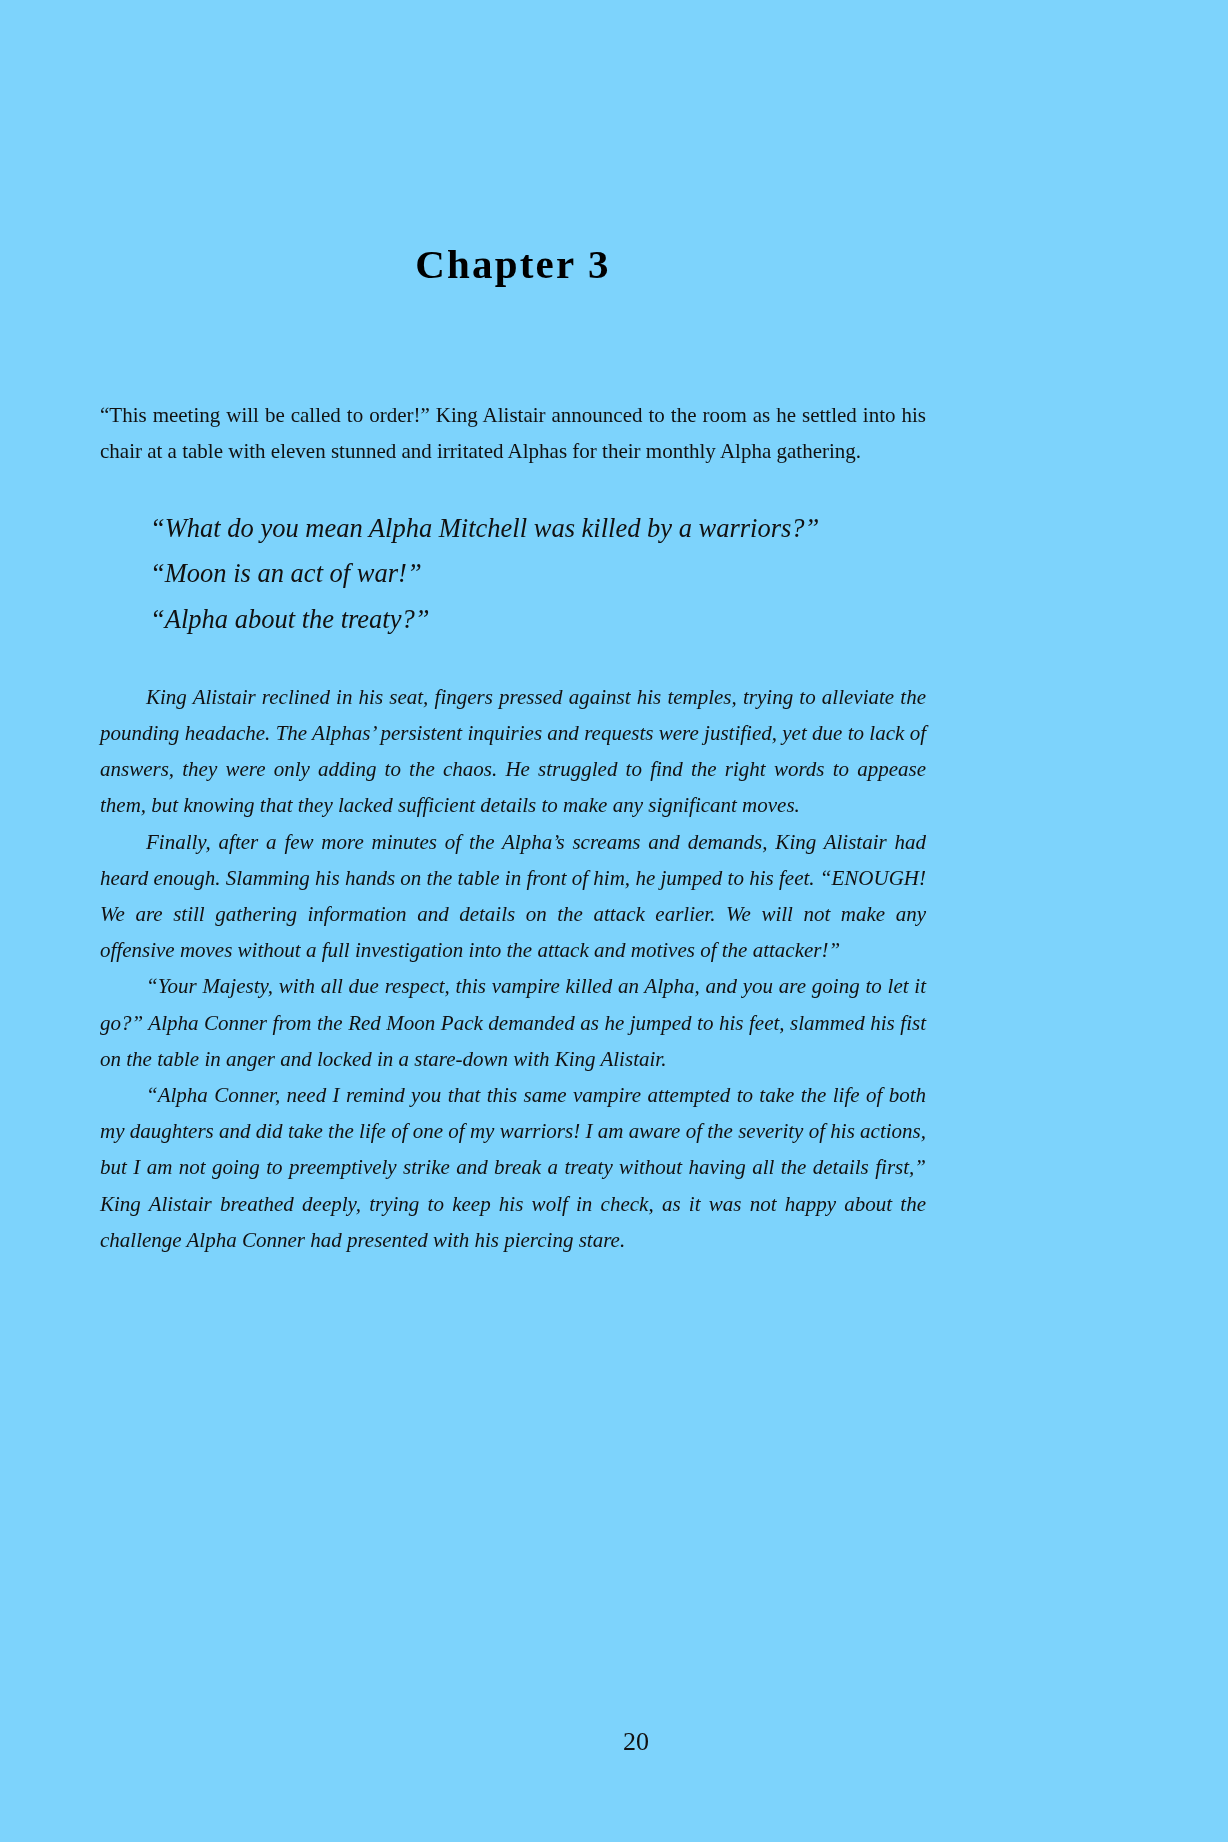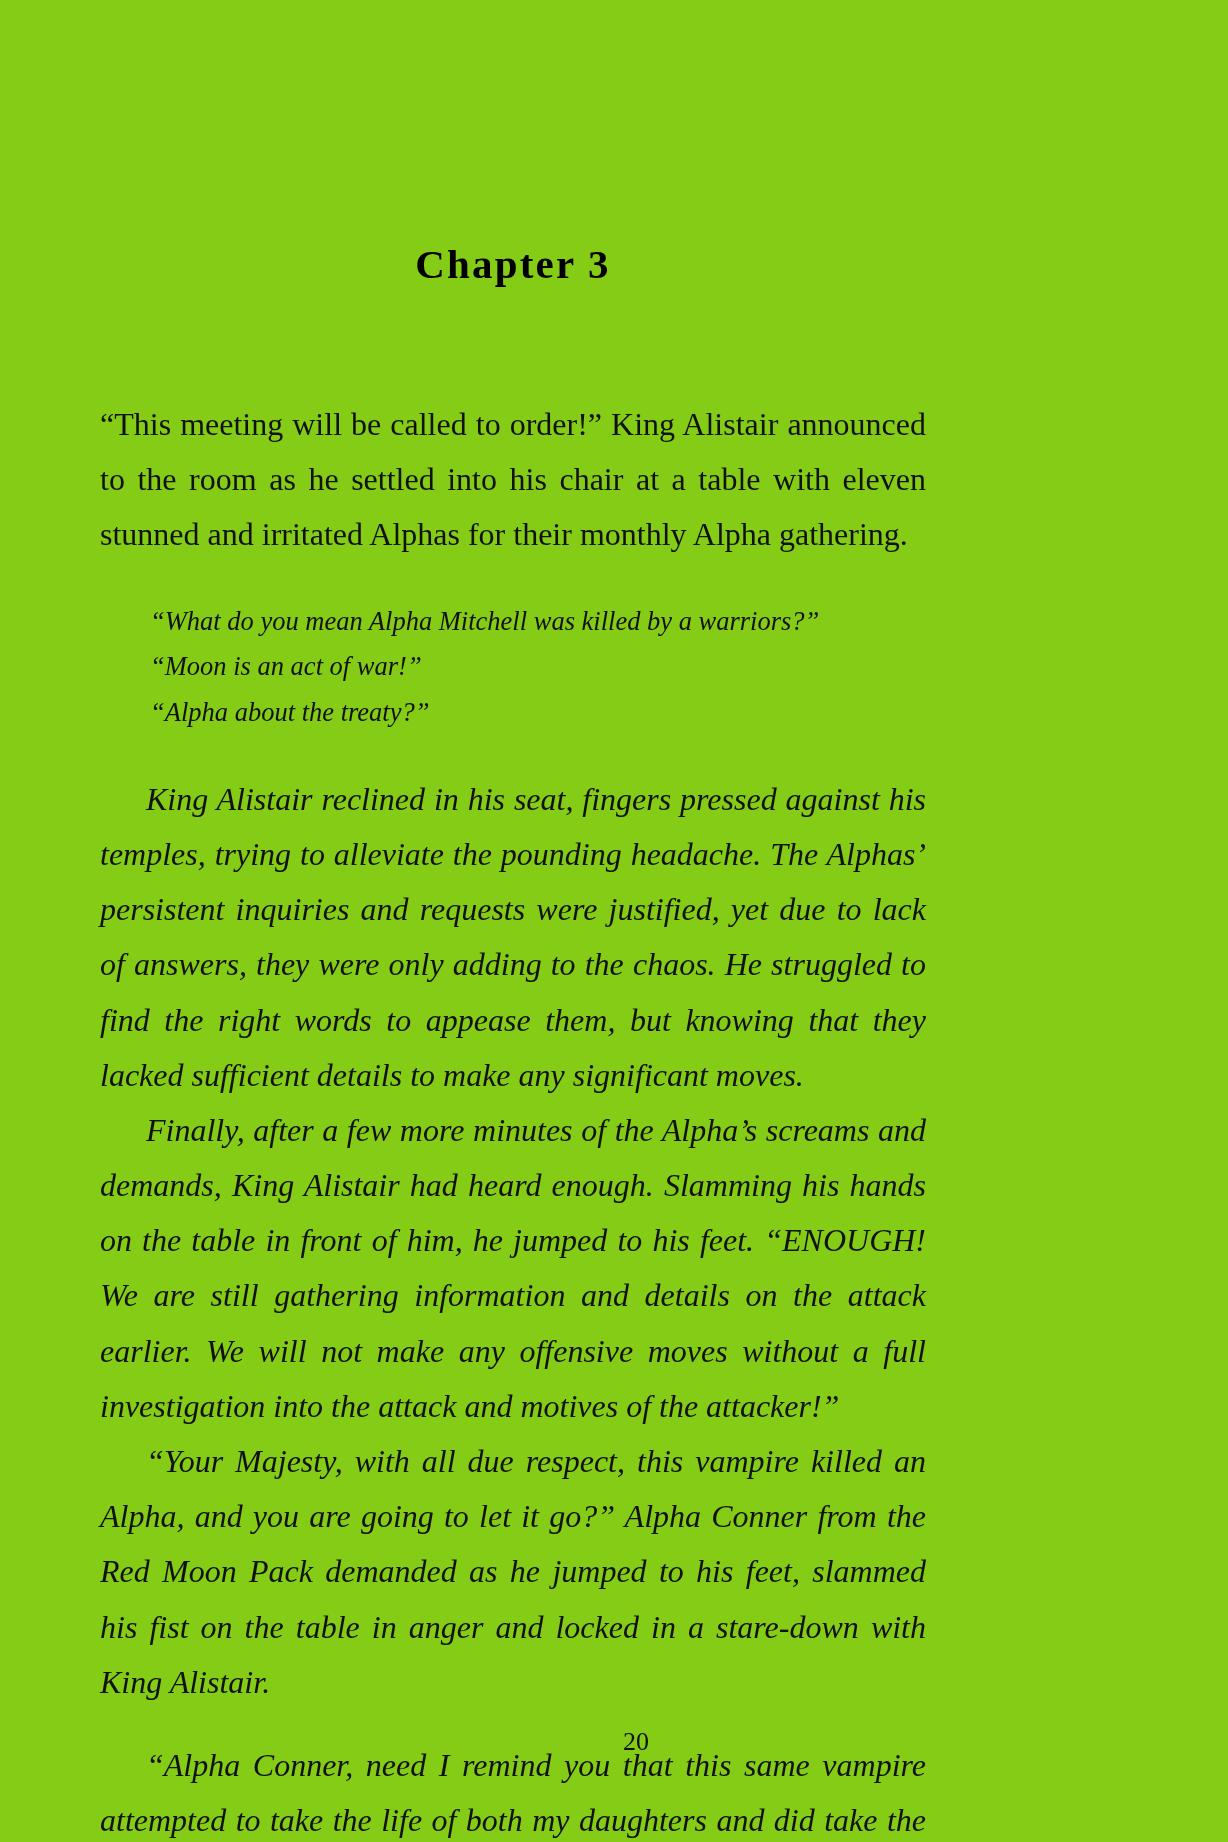--- a/index.html
+++ b/index.html
@@ -4,21 +4,21 @@
 <style>
   html, body {
     margin: 0;
     padding: 0;
     background: #ffffff;
   }
   .page {
     position: relative;
     width: 1228px;
     height: 1842px;
-    background: #84cc16;
+    background: #7dd3fc;
     margin: 0 auto;
     overflow: hidden;
     font-family: "Liberation Serif", "DejaVu Serif", serif;
     color: #0a0a0a;
   }
   .content {
     position: absolute;
     left: 100px;
     top: 0;
     width: 826px;
@@ -30,36 +30,35 @@
     letter-spacing: 2.2px;
     margin: 0;
     padding-top: 242px;
     line-height: 1.1;
     color: #000000;
   }
   .body-block {
     margin-top: 110px;
   }
   p.para {
-    font-size: 32px;
+    font-size: 21px;
     line-height: 1.725;
     text-align: justify;
     text-justify: inter-word;
     margin: 0;
     text-indent: 0;
     hyphens: none;
     color: #111111;
   }
   p.para.indent {
     text-indent: 46px;
     font-style: italic;
   }
   p.para.last-left {
     text-align: justify;
-    margin-top: 28px;
   }
   .dialogue-block {
     margin-top: 36px;
     margin-bottom: 36px;
     padding-left: 50px;
   }
   p.dialogue-line {
     font-size: 26.5px;
     line-height: 1.725;
     font-style: italic;

